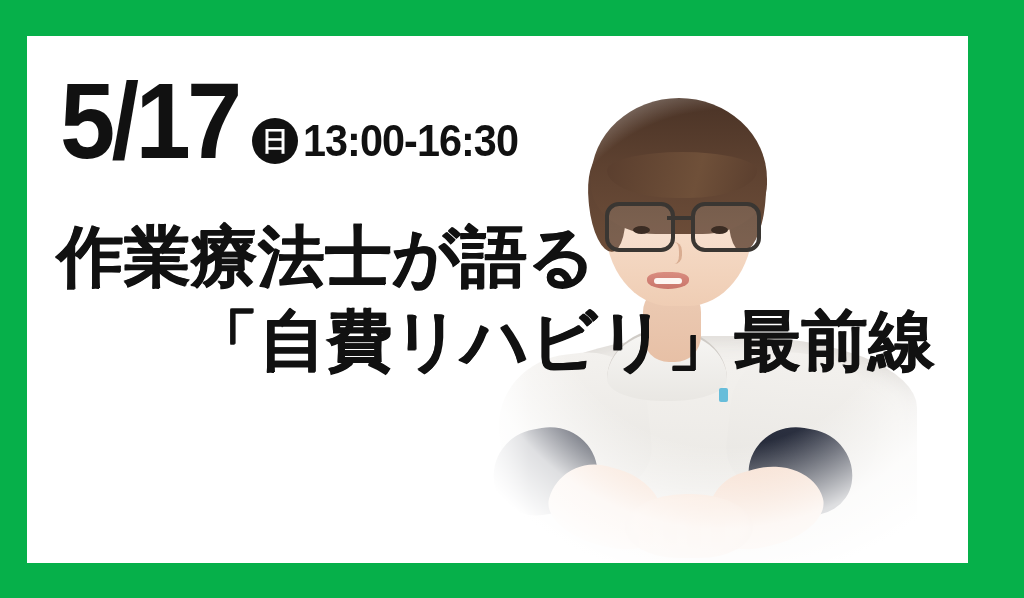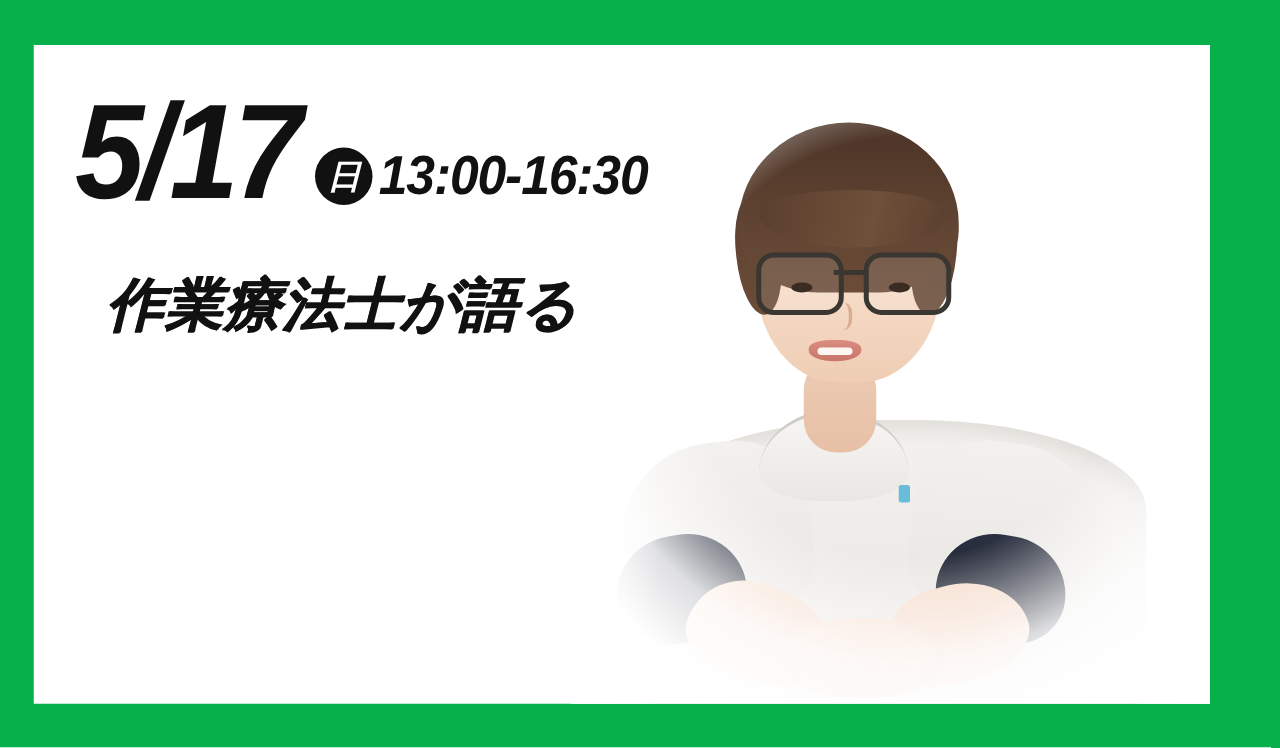--- a/index.html
+++ b/index.html
@@ -275,21 +275,20 @@
     z-index: 30;
   }
 
   
   .text-layer {
     position: absolute;
     left: 0; top: 0;
     width: 961px;
     height: 527px;
     z-index: 50;
-    font-style: italic;
   }
 
   .date-row {
     position: absolute;
     left: 33px;
     top: 22px;
     display: flex;
     align-items: flex-end;
     height: 112px;
   }
@@ -334,26 +333,25 @@
 
   .headline {
     position: absolute;
     left: 30px;
     top: 178px;
     width: 700px;
     color: #111111;
     font-weight: bold;
   }
   .headline-line {
-    font-size: 46px;
+    font-size: 66px;
     line-height: 1.28;
     letter-spacing: 1px;
     white-space: nowrap;
     text-shadow: 1px 0 0 #111, 0 1px 0 #111;
-    margin-left: 28px;
   }
   .headline-line.indent { padding-left: 135px; }
 
   .footer-note {
     position: absolute;
     left: 23px;
     top: 506px;
     width: 900px;
     font-size: 15.5px;
     font-weight: bold;
@@ -409,18 +407,19 @@
     <div class="text-layer">
 
       <div class="date-row">
         <span class="date-main">5/17</span>
         <span class="day-badge">日</span>
         <span class="time-text">13:00-16:30</span>
       </div>
 
       <div class="headline">
         <div class="headline-line">作業療法士が語る</div>
+        <div class="headline-line indent">「自費リハビリ」最前線</div>
       </div>
 
 
     </div>
   </div>
 </div>
 
 </body></html>

